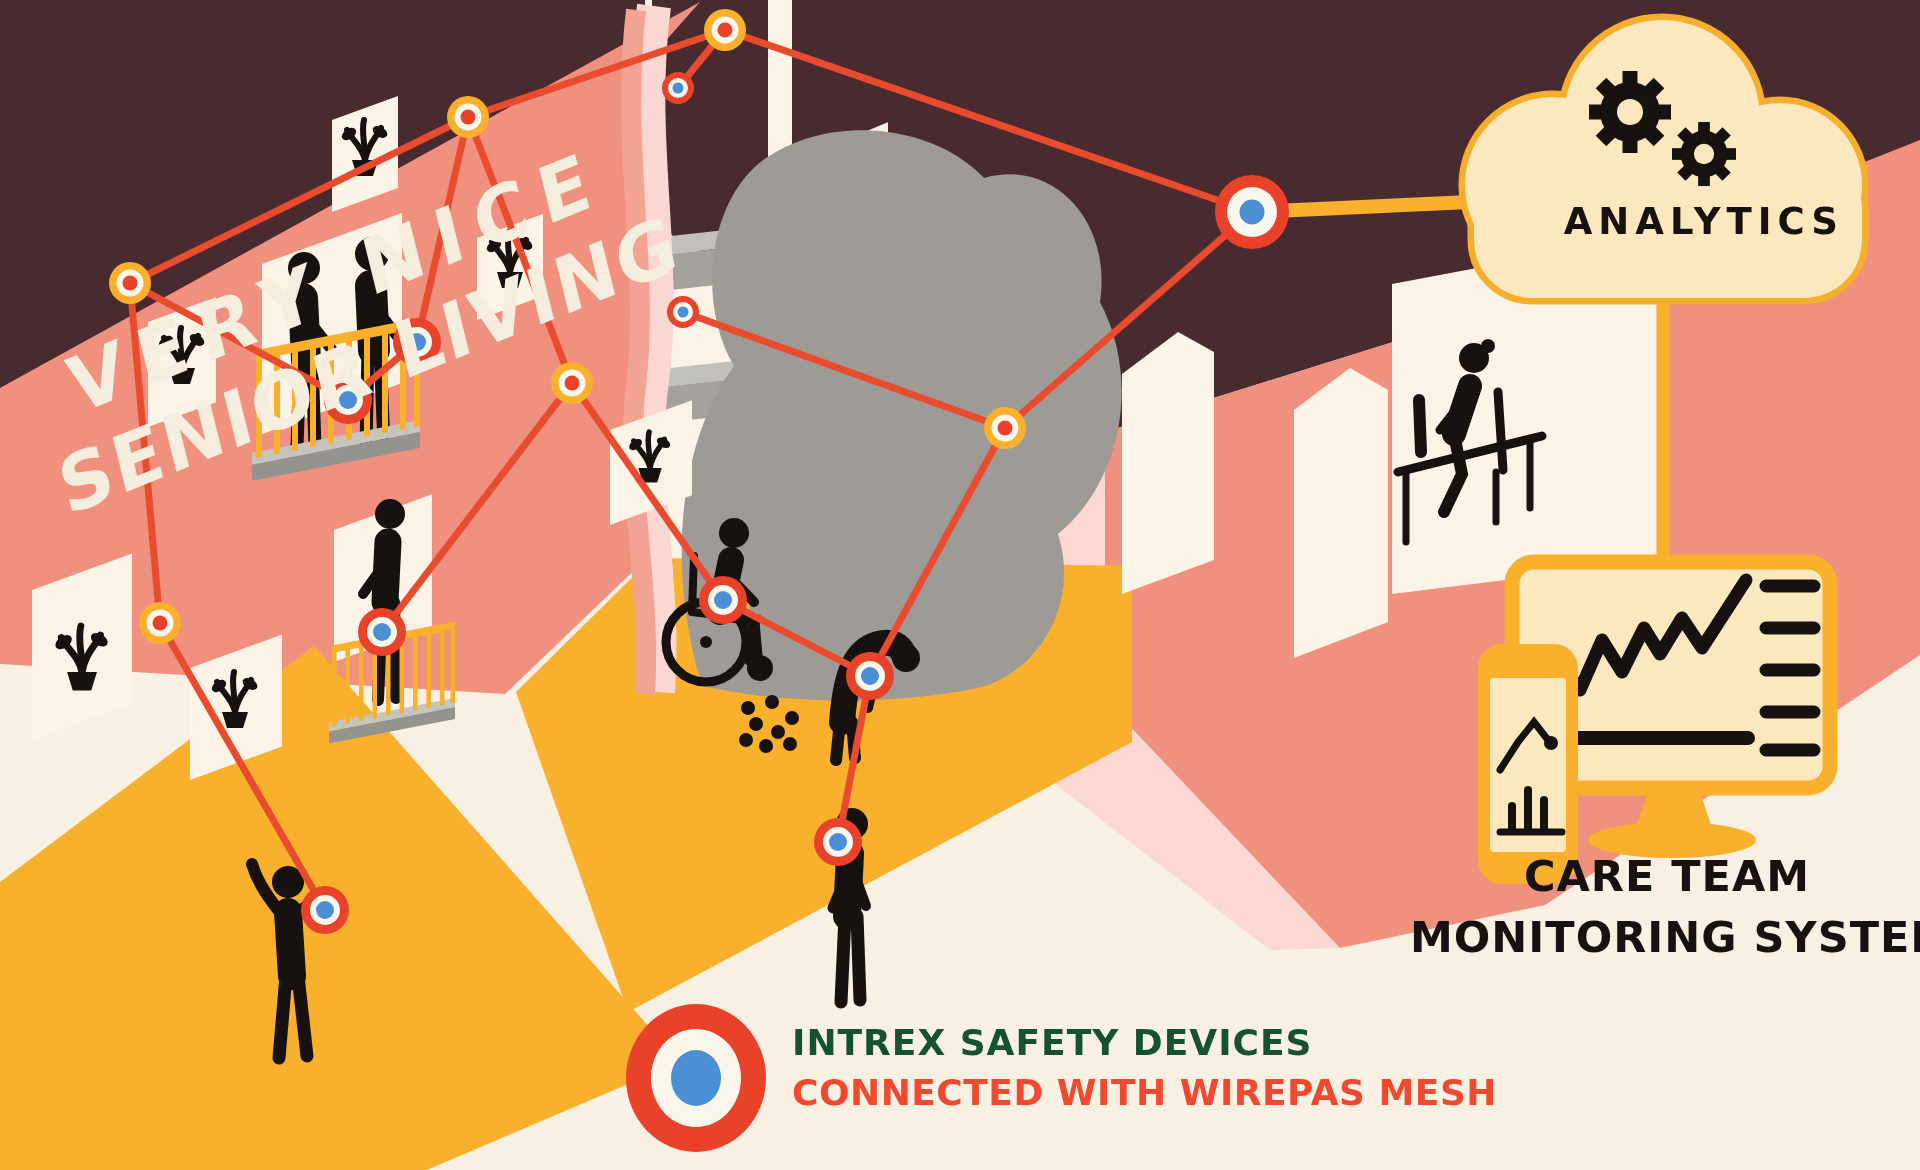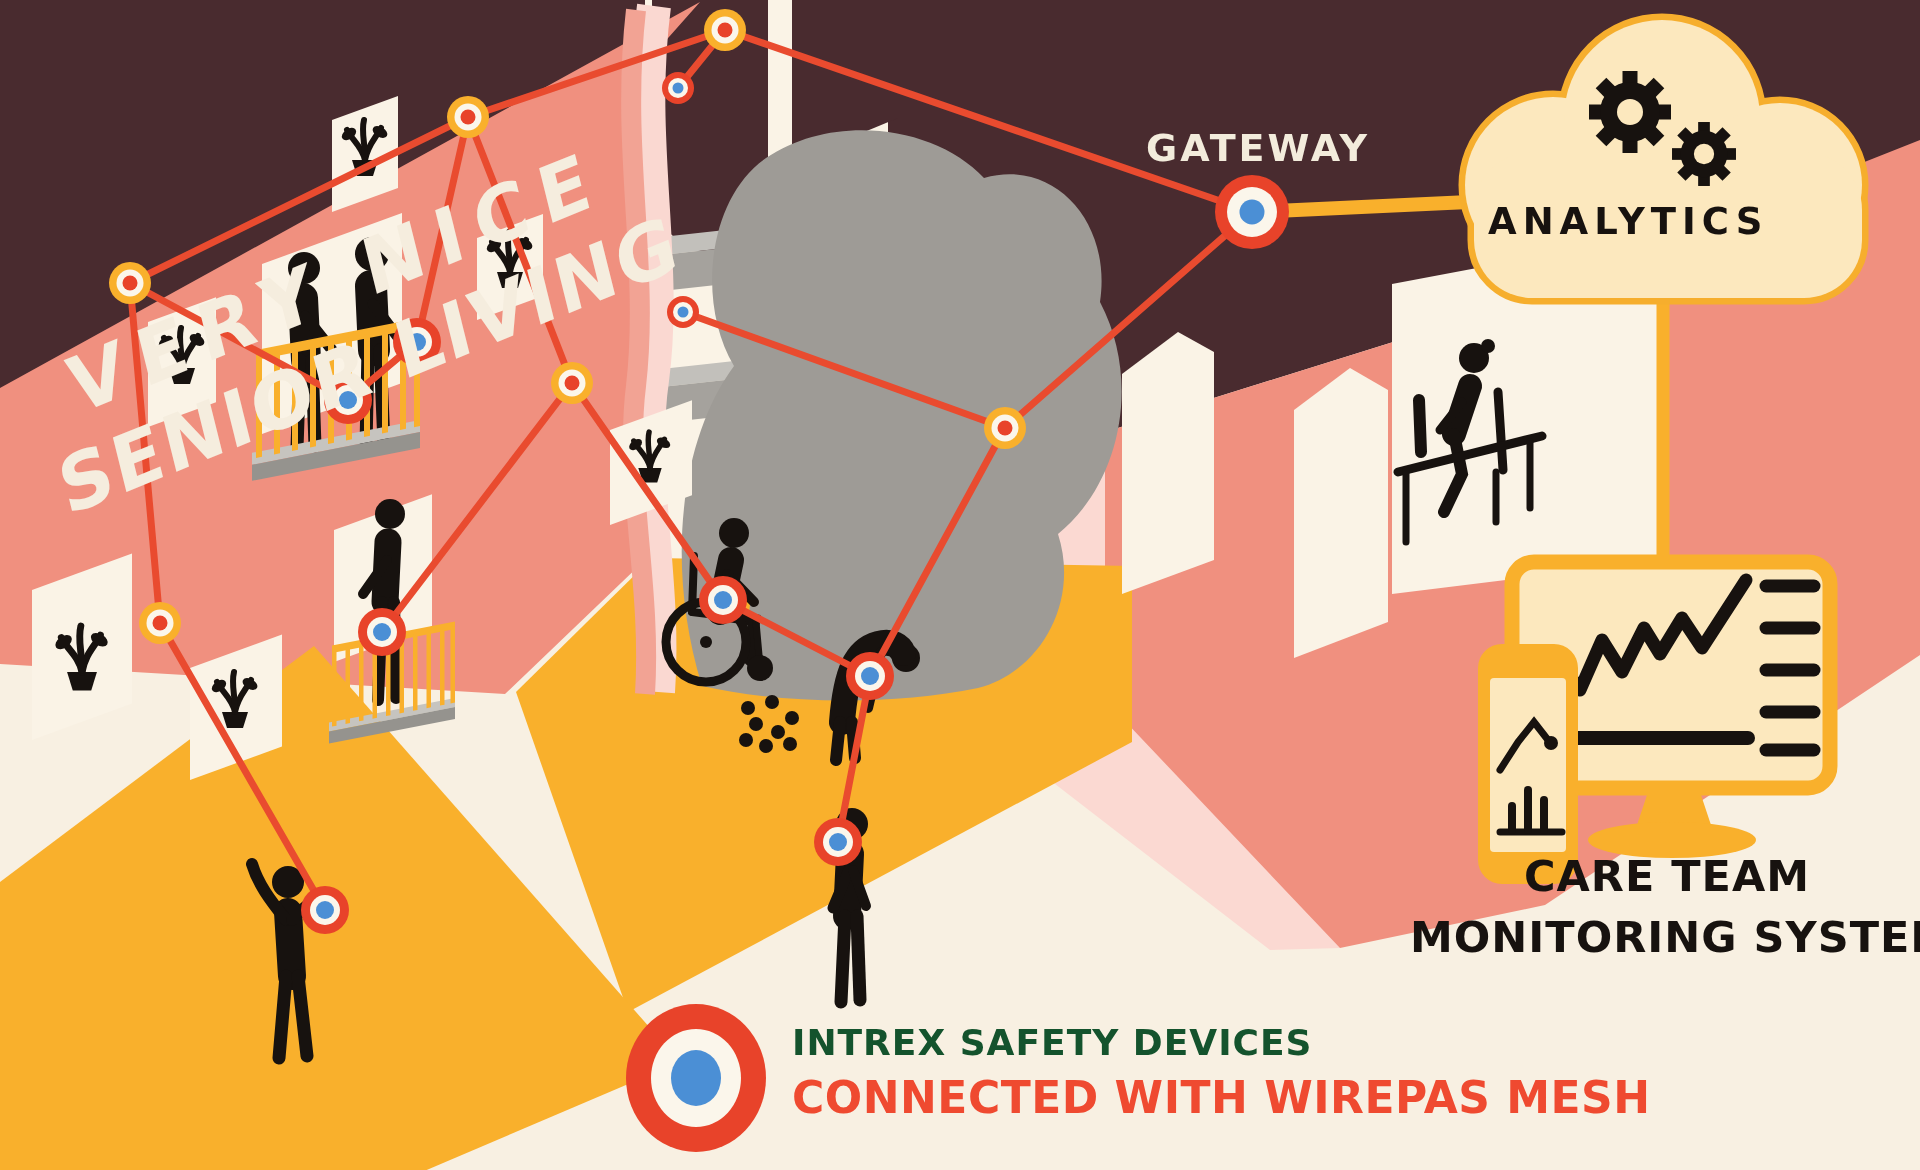--- a/index.html
+++ b/index.html
@@ -6,27 +6,27 @@
   .scene{position:relative;width:1920px;height:1170px;overflow:hidden;
          background:#F8F0E2;font-family:"DejaVu Sans","Liberation Sans",sans-serif;}
   .scene svg{position:absolute;left:0;top:0;}
   .label{position:absolute;font-weight:bold;white-space:nowrap;}
   .title{left:28px;top:358px;transform:rotate(-22deg) skewX(-8deg);transform-origin:0 0;
          color:#F5EDDE;font-size:76px;line-height:1.18;}
   .title .t1{display:block;margin-left:34px;letter-spacing:14px;}
   .title .t2{display:block;letter-spacing:2px;}
   .gateway-label{left:1088px;top:126px;width:340px;text-align:center;
                  font-size:38px;letter-spacing:3px;color:#F3ECDC;}
-  .analytics-label{left:1488px;top:200px;width:356px;text-align:left;
+  .analytics-label{left:1488px;top:200px;width:356px;text-align:right;
                    font-size:37px;letter-spacing:6px;color:#17120F;}
   .care-label{left:1410px;top:846px;width:514px;text-align:center;
               font-size:43px;line-height:1.42;color:#17120F;letter-spacing:1px;}
   .care-label span{display:block;}
   .legend-1{left:792px;top:1022px;font-size:36px;letter-spacing:1px;color:#14532d;}
-  .legend-2{left:792px;top:1072px;font-size:44px;letter-spacing:0.5px;color:#EF4A30;}
+  .legend-2{left:792px;top:1072px;font-size:36px;letter-spacing:0.5px;color:#EF4A30;}
 </style>
 </head>
 <body>
 
 <div class="scene">
 
 <svg width="1920" height="1170" viewBox="0 0 1920 1170">
 
   <rect x="0" y="0" width="1920" height="1170" fill="#F8F0E2"></rect>
 
@@ -393,21 +393,20 @@
     <ellipse cx="696" cy="1078" rx="45" ry="49" fill="#FBF6EB"></ellipse>
     <ellipse cx="696" cy="1078" rx="25" ry="28" fill="#4B8FD5"></ellipse>
   </g>
 
 </svg>
 
   <div class="label title">
     <span class="t1">VERY NICE</span>
     <span class="t2">SENIOR LIVING</span>
   </div>
-  <div class="label gateway-label">GATEWAY</div>
   <div class="label analytics-label">ANALYTICS</div>
   <div class="label care-label">
     <span>CARE TEAM</span>
     <span>MONITORING SYSTEM</span>
   </div>
   <div class="label legend-1">INTREX SAFETY DEVICES</div>
   <div class="label legend-2">CONNECTED WITH WIREPAS MESH</div>
 
 </div>
 

